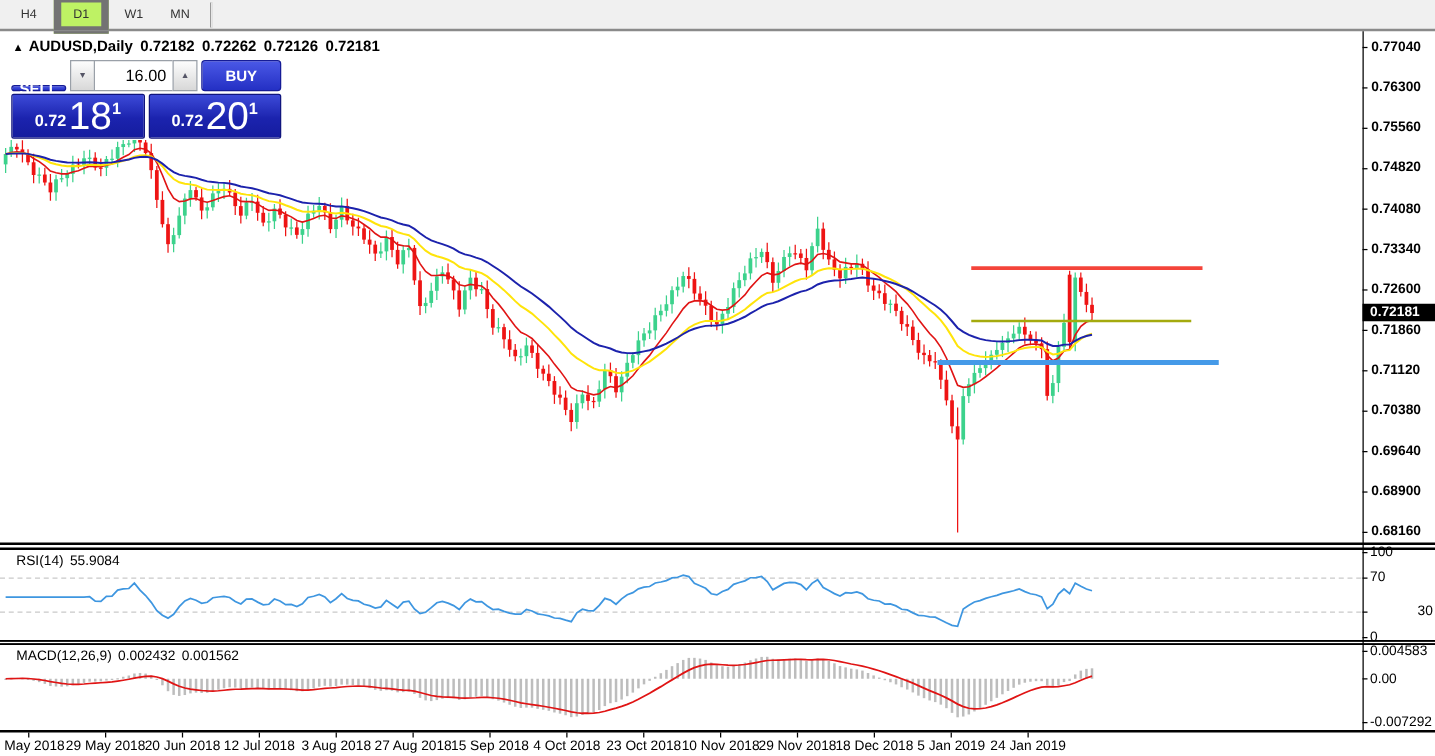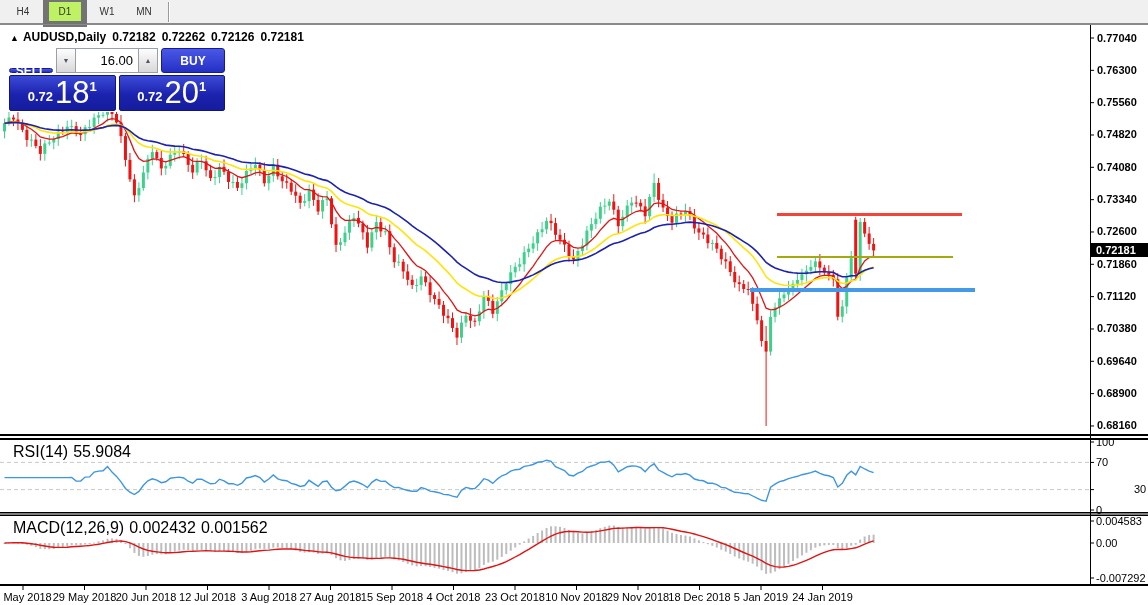--- a/index.html
+++ b/index.html
@@ -26,21 +26,21 @@
   .tp-price{flex:1;background:linear-gradient(#3c4ad8 0%,#1b23ae 55%,#151c9e 100%);border:1px solid #10157e;border-radius:2px;color:#fff;display:flex;align-items:flex-end;justify-content:center;padding-bottom:2px;box-sizing:border-box;}
   .tp-price:first-child{margin-right:3px;}
   .pp-small{font-size:13px;font-weight:700;margin-right:2px;margin-bottom:4px;}
   .pp-big{font-size:31px;line-height:30px;}
   .pp-sup{font-size:13px;font-weight:700;margin-bottom:14px;}
   
   .pa-label{position:absolute;left:1097px;font-size:11px;font-weight:700;color:#000;line-height:11px;}
   .sm-label{position:absolute;left:1096px;font-size:11px;color:#000;line-height:11px;}
   .date-label{position:absolute;top:591px;font-size:11px;color:#000;transform:translateX(-50%);white-space:nowrap;}
   #price-badge{position:absolute;left:1090px;width:58px;height:14px;background:#000;color:#fff;font-size:11px;font-weight:700;line-height:14px;padding-left:6px;box-sizing:border-box;z-index:4;}
-  .panel-title{position:absolute;left:13px;font-size:16px;color:#000;z-index:3;}
+  .panel-title{position:absolute;left:13px;font-size:11px;color:#000;z-index:3;}
   .panel-title span{margin-right:5px;}
   svg{position:absolute;left:0;top:0;}
 </style>
 </head>
 <body>
 
 <div id="app">
   <div id="toolbar">
       <div class="tf-btn">H4</div>
       <div class="tf-btn active">D1</div>

